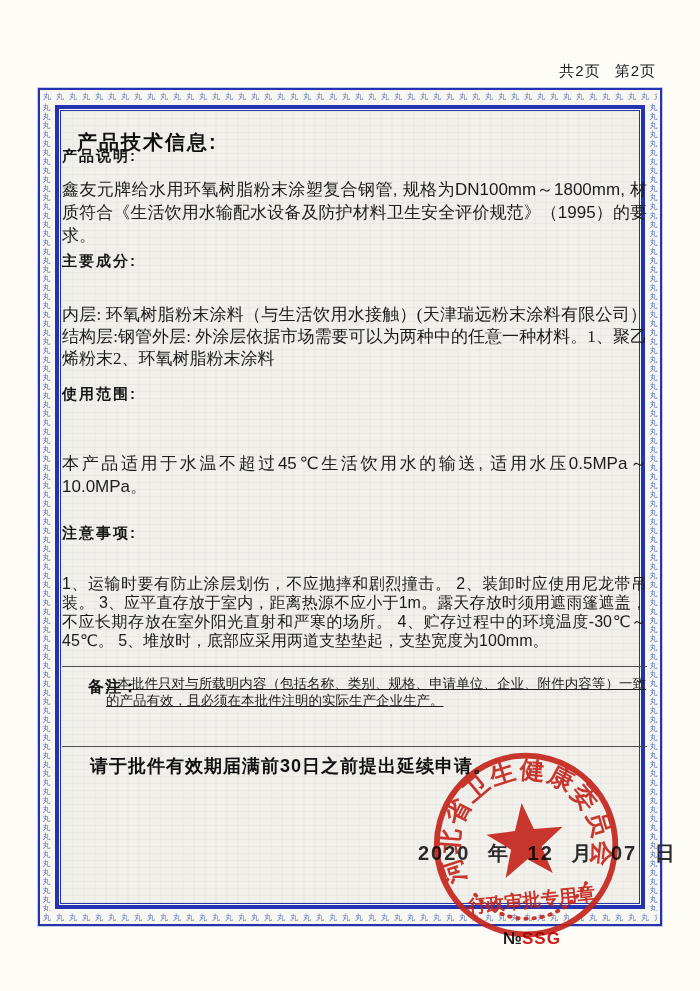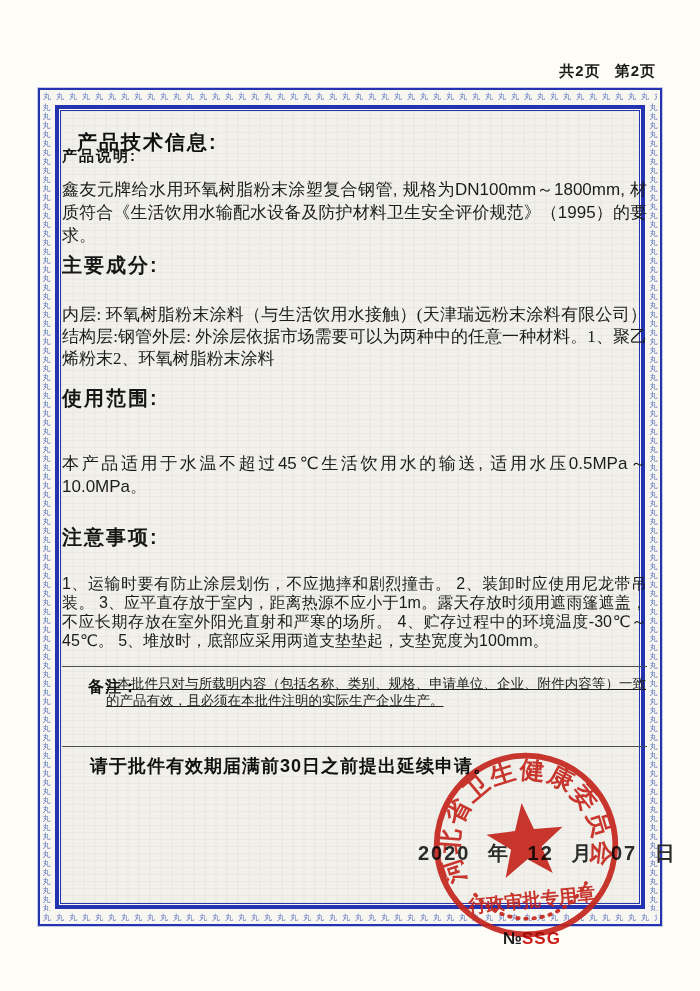--- a/index.html
+++ b/index.html
@@ -4,21 +4,21 @@
 <style>
   html,body{margin:0;padding:0;}
   body{
     width:700px;height:991px;position:relative;overflow:hidden;
     background:#fdfcf7;
     font-family:"Liberation Sans","DejaVu Sans",sans-serif;
     color:#1e1e1e;
   }
   .page-info{
     position:absolute;top:62px;right:44px;z-index:4;
-    font-size:15px;font-weight:bold;color:#1b1b1b;letter-spacing:1px;
+    font-size:15px;font-weight:normal;color:#1b1b1b;letter-spacing:1px;
   }
   .page-info .gap{display:inline-block;width:14px;}
 
   
   .frame{
     position:absolute;left:38px;top:88px;width:620px;height:834px;
     border:2px solid var(--frame-blue);
     box-shadow:0 0 0 1px rgba(36,51,176,.25);
     background:#f7f6f1;z-index:1;
   }
@@ -34,21 +34,21 @@
     position:absolute;inset:1px;border:1px solid var(--frame-blue);
     background-color:#f1f0ea;
     background-image:
       repeating-linear-gradient(0deg, rgba(110,115,140,.055) 0 1px, transparent 1px 7px),
       repeating-linear-gradient(90deg, rgba(110,115,140,.035) 0 2px, transparent 2px 11px);
   }
 
   
   .content{position:absolute;inset:0;z-index:3;}
   .doc-title{position:absolute;left:77px;top:120px;font-size:20px;font-weight:bold;letter-spacing:2px;color:#101010;margin-top:9px;}
-  .sec-label{position:absolute;left:62px;font-size:20px;font-weight:600;letter-spacing:2px;color:#161616;}
+  .sec-label{position:absolute;left:62px;font-size:15px;font-weight:600;letter-spacing:2px;color:#161616;}
   .sec-label.l0{top:147px;font-size:15px;}
   .sec-label.l1{top:252px;}
   .sec-label.l2{top:385px;text-align:right;}
   .sec-label.l3{top:524px;}
   .sec-body{
     position:absolute;left:62px;width:585px;text-align:justify;
     font-size:17px;line-height:23px;color:#1c1c1c;
   }
   .sec-body.b0{top:178px;}
   .sec-body.b1{top:304px;line-height:22px;font-family:Liberation Serif, serif;}

